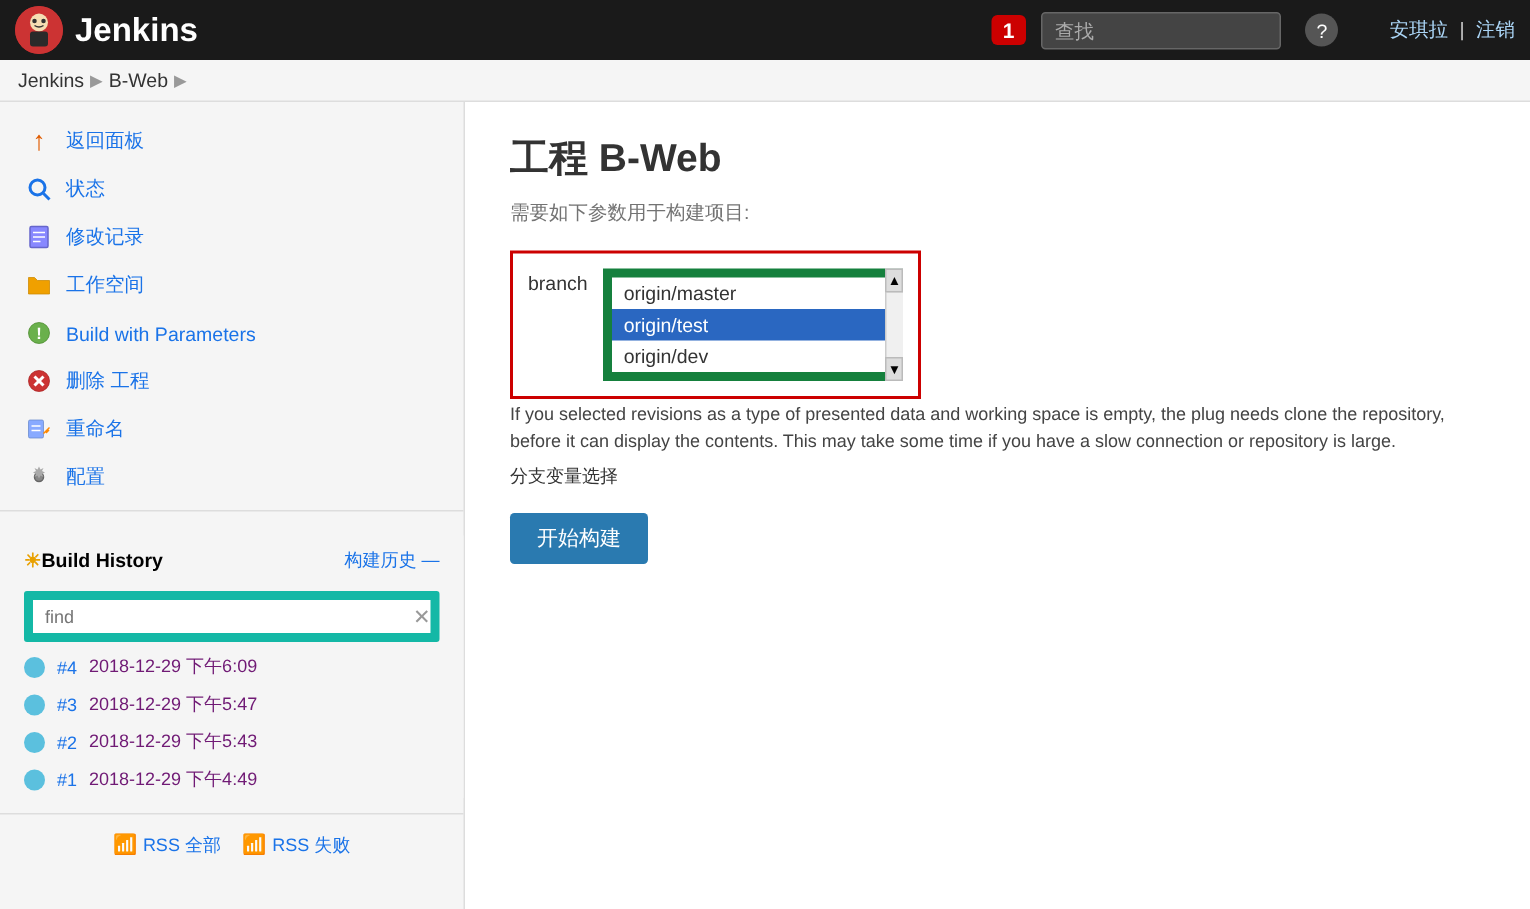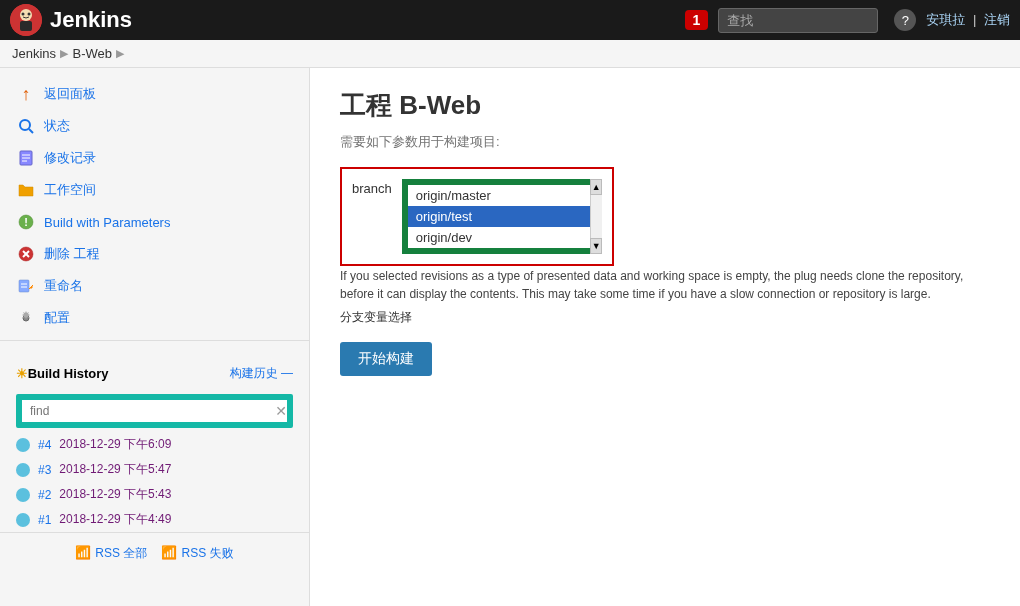--- a/index.html
+++ b/index.html
@@ -71,20 +71,21 @@
       height: 22px;
       font-size: 13px;
       cursor: pointer;
       display: flex;
       align-items: center;
       justify-content: center;
     }
     #header-user {
       color: #ccc;
       font-size: 13px;
+      margin-left: 24px;
     }
     #header-user a { color: #aad4f5; text-decoration: none; }
     #header-user span { margin: 0 4px; }
 
     
     #breadcrumb {
       background: #f5f5f5;
       border-bottom: 1px solid #ddd;
       padding: 6px 12px;
       display: flex;
@@ -178,20 +179,21 @@
       background: #5bc0de;
       flex-shrink: 0;
     }
     .build-time { color: #701a75; }
 
     
     #sidebar-footer {
       padding: 12px 16px;
       text-align: center;
       border-top: 1px solid #ddd;
+      margin-top: 10px;
     }
     .rss-link { color: #1a73e8; text-decoration: none; font-size: 12px; }
     .rss-icon { color: #ff6600; }
 
     
     #content {
       flex: 1;
       padding: 20px 30px;
       background: white;
     }

